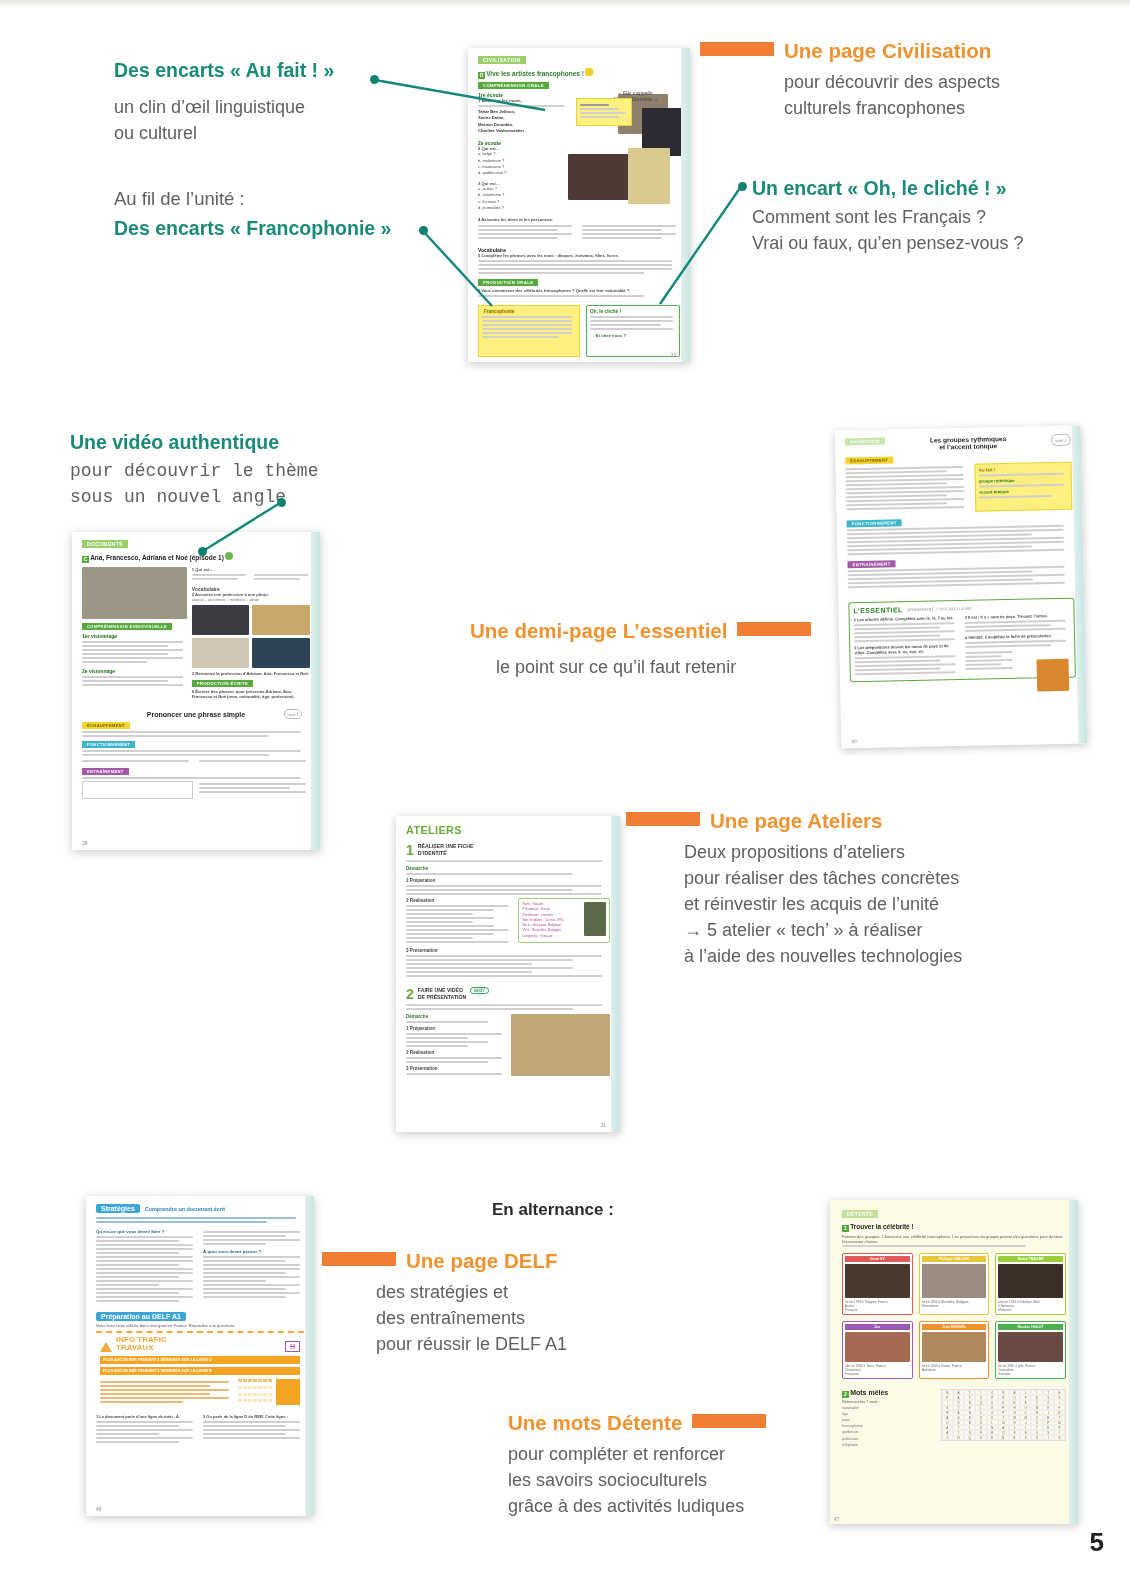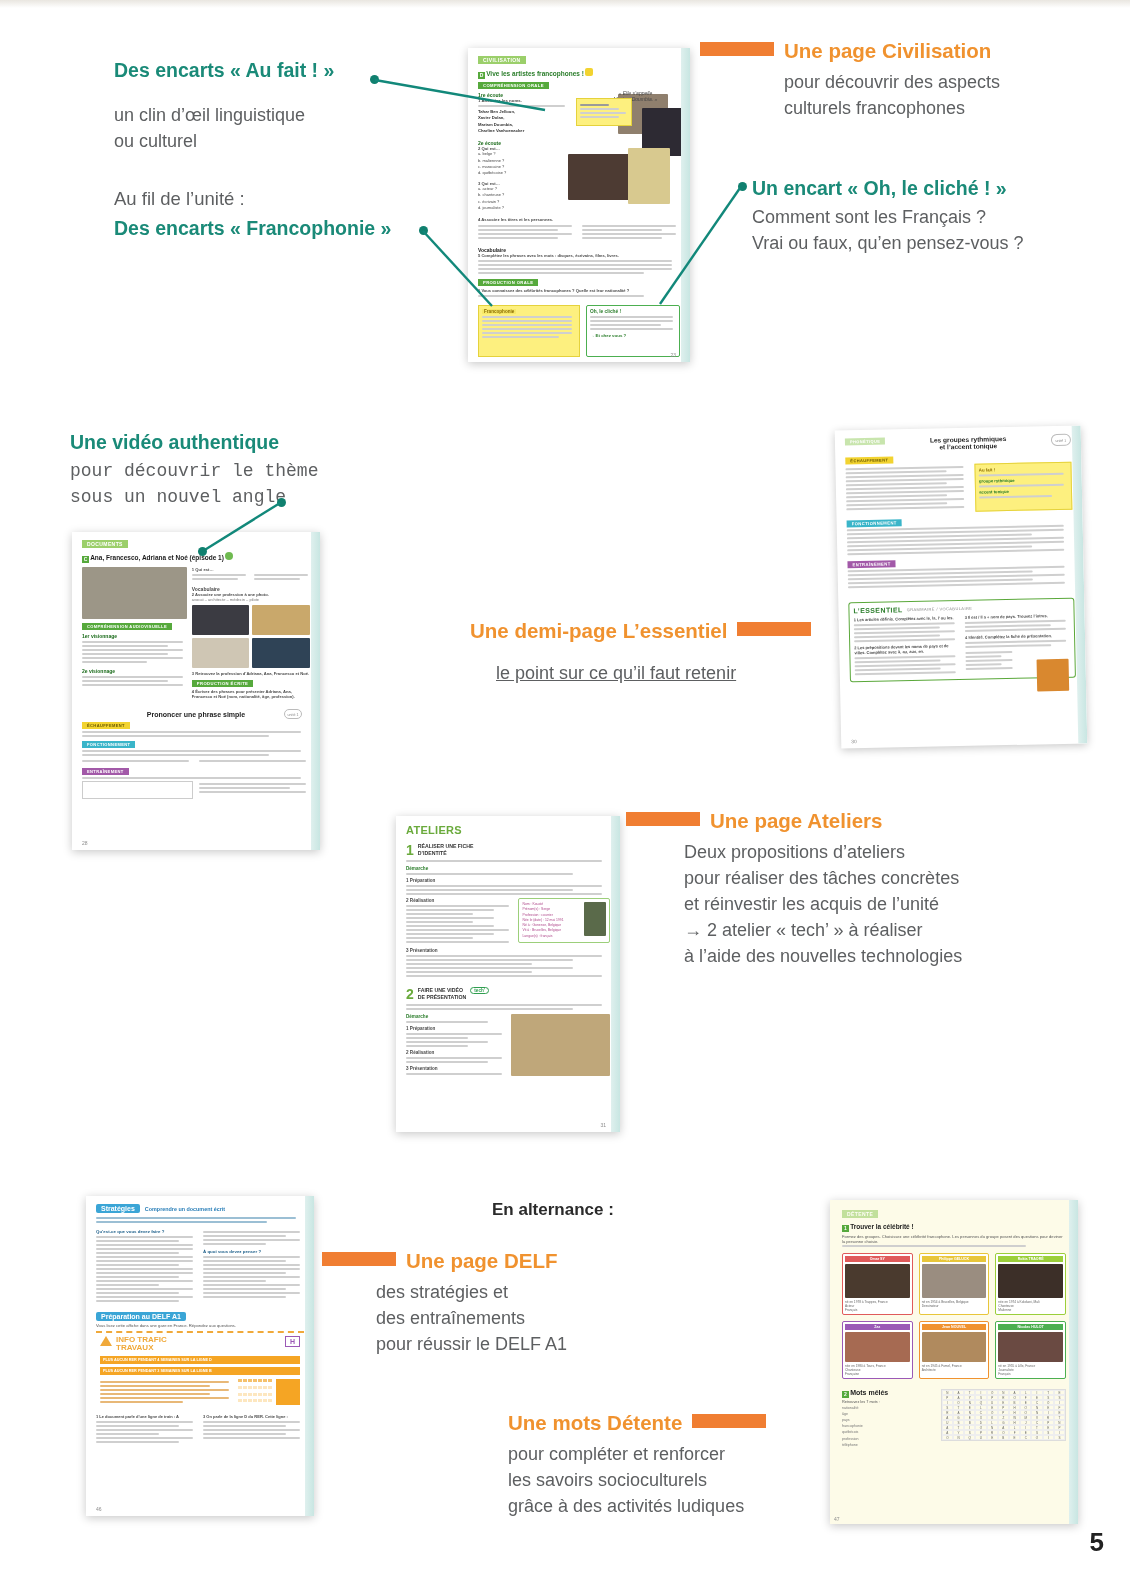--- a/index.html
+++ b/index.html
@@ -209,21 +209,21 @@
         </div>
       </div>
       <div class="pgnum" style="right:14px;">23</div>
     </div>
     <div class="sidetab">unité 1 · Et moi ?</div>
     <div class="pg-edge"></div>
   </div>
 
   <div class="callout teal" style="left:114px; top:58px;">
     <div class="c-title">Des encarts « Au fait ! »</div>
-    <div class="c-body" style="margin-top:20px;">un clin d’œil linguistique
+    <div class="c-body" style="margin-top:12px;">un clin d’œil linguistique
 ou culturel</div>
   </div>
   <div class="dot" style="left:370px; top:75px;"></div>
   <svg class="leader" style="left:0;top:0;width:1130px;height:400px;">
     <line x1="375" y1="80" x2="545" y2="110"></line>
   </svg>
 
   <div class="callout teal" style="left:114px; top:186px;">
     <div class="c-body" style="font-size:18.5px;">Au fil de l’unité :</div>
   </div>
@@ -458,21 +458,21 @@
   <svg class="leader" style="left:0;top:0;width:1130px;height:900px;">
     <line x1="280" y1="503" x2="203" y2="551"></line>
   </svg>
   <div class="dot" style="left:198px; top:547px;"></div>
 
 
   <div class="callout orange" style="left:470px; top:618px;">
     <div class="c-title">
       <span>Une demi-page L’essentiel</span><span class="bar right"></span>
     </div>
-    <div class="c-body" style="margin-top:16px; margin-left:26px;text-decoration:underline;">le point sur ce qu’il faut retenir</div>
+    <div class="c-body" style="margin-top:10px; margin-left:26px;">le point sur ce qu’il faut retenir</div>
   </div>
 
   <div class="thumb" style="left:396px; top:816px; width:224px; height:316px;">
     <div class="inner">
       <div style="font-weight:bold;font-size:11px;color:#6aaa3c;letter-spacing:.3px;">ATELIERS</div>
       <div style="display:flex;gap:4px;margin-top:7px;align-items:flex-start;">
         <div style="font-size:14px;font-weight:bold;color:#6aaa3c;line-height:1;">1</div>
         <div style="font-size:5.2px;font-weight:bold;color:#333;white-space:pre-line;line-height:1.25;">RÉALISER UNE FICHE
 D’IDENTITÉ</div>
       </div>
@@ -553,21 +553,21 @@
     <div class="pg-edge"></div>
   </div>
 
   <div class="callout orange" style="left:626px; top:808px;">
     <div class="c-title">
       <span class="bar left"></span><span>Une page Ateliers</span>
     </div>
     <div class="c-body" style="margin-top:5px; margin-left:58px;">Deux propositions d’ateliers
 pour réaliser des tâches concrètes
 et réinvestir les acquis de l’unité
-→ 2 atelier « tech’ » à réaliser
+→ 5 atelier « tech’ » à réaliser
 à l’aide des nouvelles technologies</div>
   </div>
 
   <div class="alt-label" style="left:492px; top:1200px;">En alternance :</div>
 
   <div class="thumb" style="left:86px; top:1196px; width:228px; height:320px;">
     <div class="inner">
       <div style="display:flex;align-items:center;gap:5px;">
         <span style="background:#3aa5d6;color:#fff;font-weight:bold;font-size:7px;padding:1px 5px;border-radius:2px;">Stratégies</span>
         <span style="font-size:5.4px;color:#2a7fb8;font-weight:bold;">Comprendre un document écrit</span>
@@ -613,21 +613,21 @@
             <div class="line l"></div>
             <div class="line m"></div>
         </div>
       </div>
       <div style="margin-top:9px;">
         <span style="background:#3aa5d6;color:#fff;font-weight:bold;font-size:7px;padding:1px 5px;border-radius:2px;">Préparation au DELF A1</span>
       </div>
       <div style="font-size:4.2px;color:#555;margin-top:3px;">Vous lisez cette affiche dans une gare en France. Répondez aux questions.</div>
       <div style="border-top:2px dashed #f0a93a;margin-top:3px;"></div>
       <div style="background:#fff;padding:3px 4px;">
-        <div style="display:flex;align-items:flex-start;gap:4px;">
+        <div style="display:flex;align-items:flex-end;gap:4px;">
           <div style="width:0;height:0;border-left:6px solid transparent;border-right:6px solid transparent;border-bottom:10px solid #f0a93a;"></div>
           <div style="flex:1;">
             <div style="font-size:8px;font-weight:bold;color:#f0a93a;line-height:1;">INFO TRAFIC</div>
             <div style="font-size:8px;font-weight:bold;color:#f0a93a;line-height:1;">TRAVAUX</div>
           </div>
           <div style="border:1.2px solid #9b59b6;color:#9b59b6;font-weight:bold;font-size:7px;padding:1px 4px;">H</div>
         </div>
         <div style="background:#f5a524;color:#fff;font-size:3.8px;font-weight:bold;padding:2px 3px;margin-top:4px;">PLUS AUCUN RER PENDANT 4 SEMAINES SUR LA LIGNE D</div>
         <div style="background:#f5a524;color:#fff;font-size:3.8px;font-weight:bold;padding:2px 3px;margin-top:3px;">PLUS AUCUN RER PENDANT 3 SEMAINES SUR LA LIGNE B</div>
         <div style="display:flex;gap:4px;margin-top:4px;">

